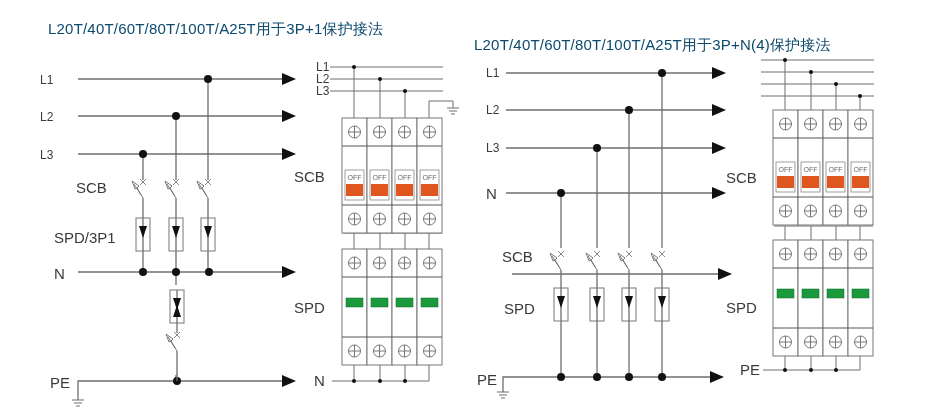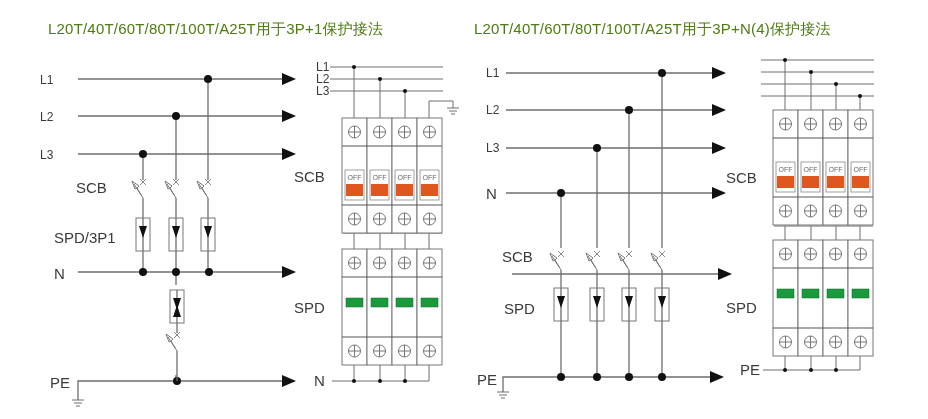--- a/index.html
+++ b/index.html
@@ -1,19 +1,19 @@
 <!DOCTYPE html>
 <html><head>
 <meta charset="utf-8">
 <style>
   html, body { margin:0; padding:0; background:#ffffff; }
   body { width:928px; height:419px; position:relative; overflow:hidden; font-family:"Liberation Sans", sans-serif; }
-  .title { position:absolute; top:20px; font-size:15px; color:#4d7c0f; letter-spacing:0.2px; white-space:nowrap; }
+  .title { position:absolute; top:20px; font-size:15px; color:#0c4a6e; letter-spacing:0.2px; white-space:nowrap; }
   #title-left { left:48px; }
-  #title-right { left:474px; }
+  #title-right { left:474px;margin-top:16px; }
   svg { position:absolute; left:0; top:0; }
   .lbl { font-family:"Liberation Sans", sans-serif; fill:#3a3a3a; }
 </style>
 </head>
 <body>
 
 <div class="title" id="title-left">L20T/40T/60T/80T/100T/A25T用于3P+1保护接法</div>
 <div class="title" id="title-right">L20T/40T/60T/80T/100T/A25T用于3P+N(4)保护接法</div>
 
 <svg width="928" height="419" viewBox="0 0 928 419">

